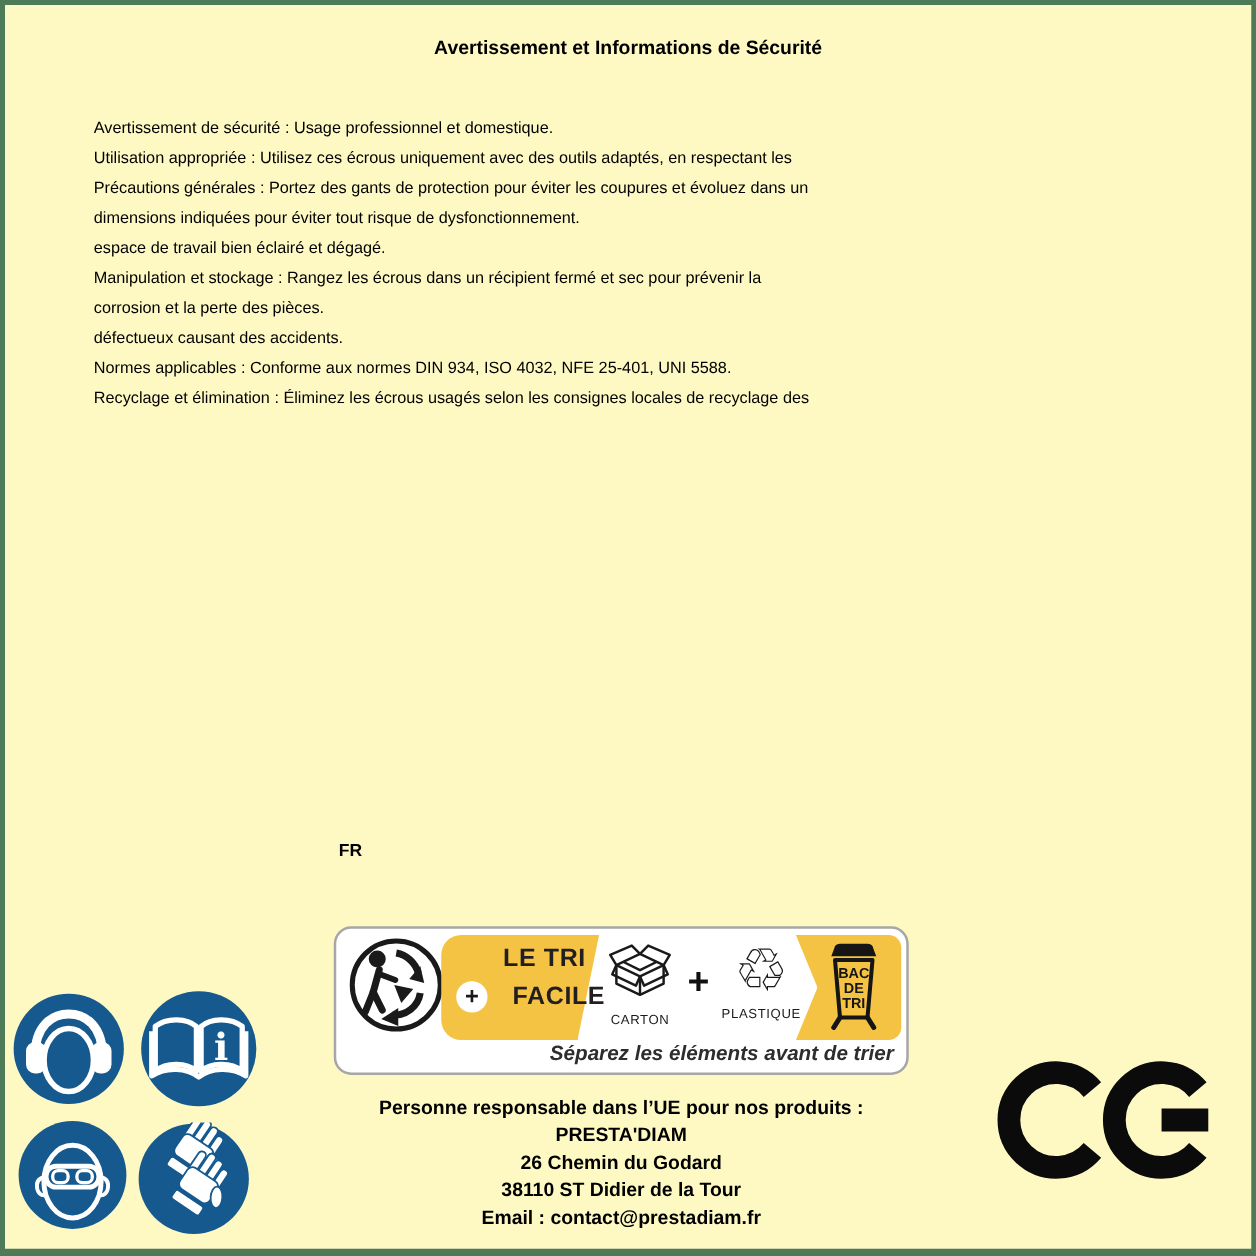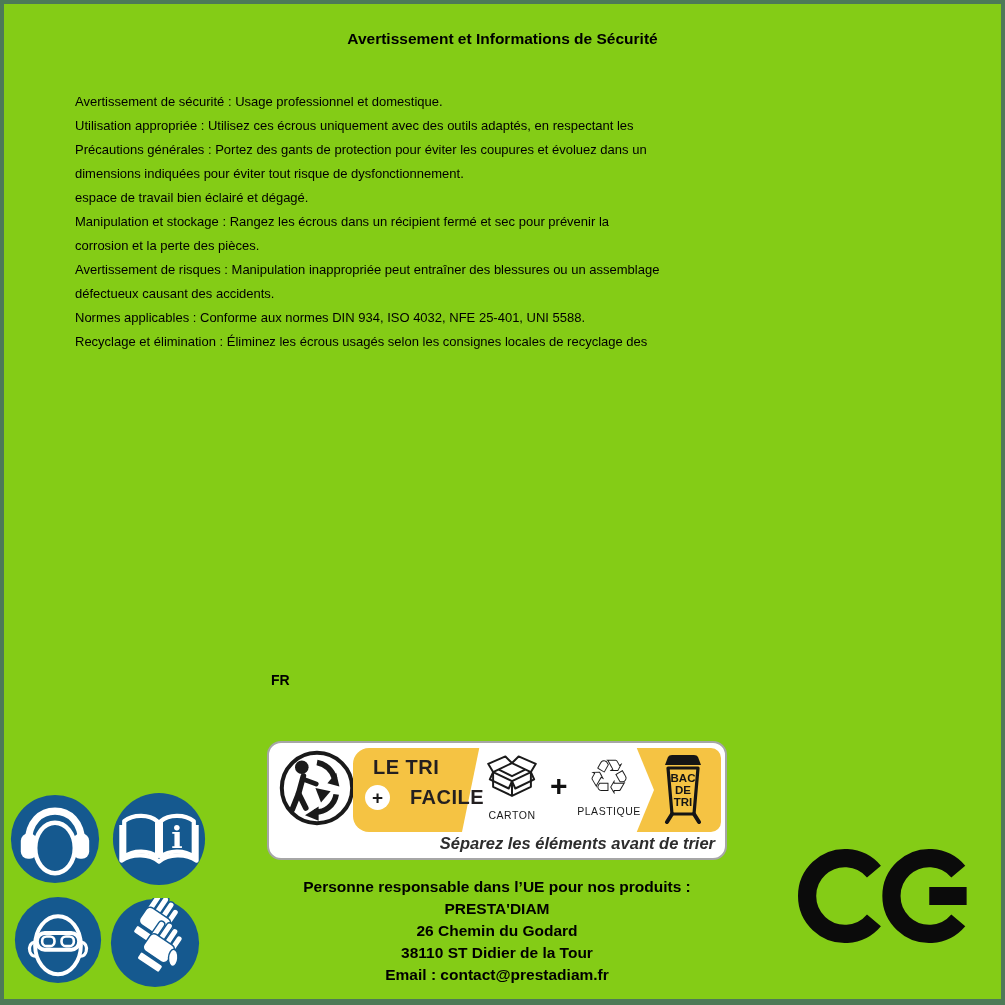--- a/index.html
+++ b/index.html
@@ -2,21 +2,21 @@
 <html><head>
 <meta charset="utf-8">
 <style>
   html,body{margin:0;padding:0;background:#fff;}
   .page{
     position:relative;
     width:1005px;height:1005px;
     box-sizing:border-box;
     border:4px solid #4d7a57;
     border-bottom-width:6px;
-    background:#84cc16;
+    background:#fef9c3;
     font-family:"Liberation Sans",sans-serif;
     color:#000;
     overflow:hidden;
   }
   .title{
     position:absolute;top:26px;left:0;width:100%;
     text-align:center;font-size:15.5px;font-weight:bold;
   }
   .body-text{
     position:absolute;top:86px;left:71px;width:908px;
@@ -37,21 +37,21 @@
   .triman{position:absolute;left:8px;top:5px;}
   .yellow-band{
     position:absolute;left:84px;top:5px;right:4px;height:84px;
     background:#f5c343;border-radius:16px 10px 10px 16px;
   }
   .white-chevron{
     position:absolute;left:193px;top:5px;width:192px;height:84px;background:#fff;
     clip-path:polygon(9% 0, 91% 0, 100% 50%, 91% 100%, 0% 100%);
   }
   .letri{position:absolute;left:96px;top:13px;color:#231f20;}
-  .letri-top{font-size:20px;font-weight:800;letter-spacing:.5px;margin-left:8px;}
+  .letri-top{font-size:20px;font-weight:800;letter-spacing:.5px;margin-left:22px;text-align:center;}
   .letri-row{display:flex;align-items:center;margin-top:6px;}
   .plus-circle{
     width:25px;height:25px;border-radius:50%;background:#fff;color:#1a1a1a;
     font-size:19px;font-weight:800;line-height:25px;text-align:center;flex:0 0 auto;
   }
   .facile{font-size:20px;font-weight:800;letter-spacing:.5px;margin-left:20px;}
   .material{position:absolute;text-align:center;color:#1a1a1a;}
   .material-carton{left:206px;top:11px;width:74px;}
   .material-plastique{left:302px;top:11px;width:76px;}
   .material-label{font-size:10.5px;font-weight:normal;letter-spacing:.5px;margin-top:5px;}
@@ -80,21 +80,20 @@
   <div class="title">Avertissement et Informations de Sécurité</div>
 
   <div class="body-text">
     <div class="body-line">Avertissement de sécurité : Usage professionnel et domestique.</div>
     <div class="body-line">Utilisation appropriée : Utilisez ces écrous uniquement avec des outils adaptés, en respectant les</div>
     <div class="body-line">Précautions générales : Portez des gants de protection pour éviter les coupures et évoluez dans un</div>
     <div class="body-line">dimensions indiquées pour éviter tout risque de dysfonctionnement.</div>
     <div class="body-line">espace de travail bien éclairé et dégagé.</div>
     <div class="body-line">Manipulation et stockage : Rangez les écrous dans un récipient fermé et sec pour prévenir la</div>
     <div class="body-line">corrosion et la perte des pièces.</div>
-    <div class="body-line">Avertissement de risques : Manipulation inappropriée peut entraîner des blessures ou un assemblage</div>
     <div class="body-line">défectueux causant des accidents.</div>
     <div class="body-line">Normes applicables : Conforme aux normes DIN 934, ISO 4032, NFE 25-401, UNI 5588.</div>
     <div class="body-line">Recyclage et élimination : Éliminez les écrous usagés selon les consignes locales de recyclage des</div>
   </div>
 
   <svg class="icon-abs" style="left:6px;top:790px" width="90" height="90" viewBox="0 0 100 100">
     <circle cx="50" cy="50" r="49" fill="#15598f"></circle>
     <ellipse cx="50" cy="60" rx="22" ry="28" fill="#15598f" stroke="#fff" stroke-width="5"></ellipse>
     <path d="M20,56 C20,30 35,19 50,19 C65,19 80,30 80,56" fill="none" stroke="#fff" stroke-width="8"></path>
     <rect x="12" y="44" width="18" height="28" rx="8" fill="#fff"></rect>

